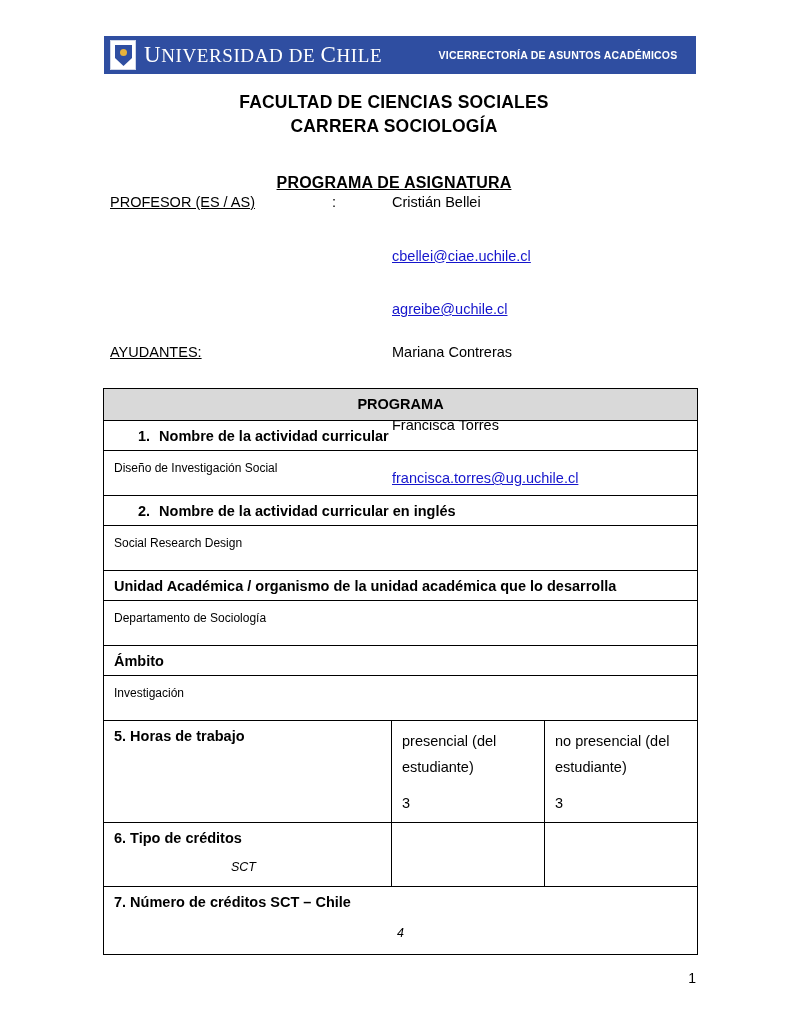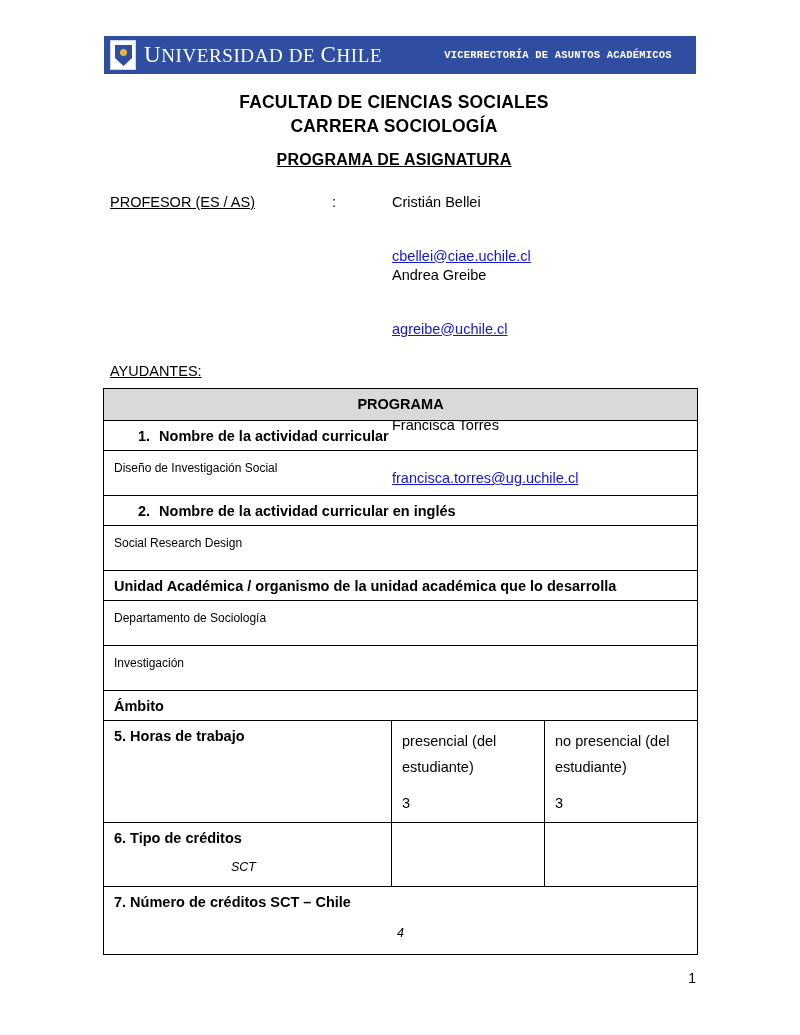--- a/index.html
+++ b/index.html
@@ -83,39 +83,38 @@
   }
   .univ-name .cap { font-size: 23px; }
   .banner-right {
     flex: 1 1 auto;
     text-align: center;
     color: #ffffff;
     font-size: 10.5px;
     font-weight: bold;
     letter-spacing: 0.2px;
     padding-right: 10px;
-    font-family: Liberation Mono, monospace;
   }
 
   
   .title-block {
     position: absolute;
     left: 0;
     top: 90px;
     width: 788px;
     text-align: center;
   }
   .title-line {
     font-size: 17.5px;
     font-weight: bold;
     line-height: 24px;
     letter-spacing: 0.2px;
   }
   .subtitle {
-    margin-top: 13px;
+    margin-top: 36px;
     font-size: 16px;
     font-weight: bold;
     text-decoration: underline;
     letter-spacing: 0.2px;
   }
 
   
   .staff {
     position: absolute;
     left: 110px;
@@ -231,31 +230,31 @@
     <div class="subtitle">PROGRAMA DE ASIGNATURA</div>
   </div>
 
   <div class="staff">
     <div class="staff-row">
       <div class="staff-label">PROFESOR (ES / AS)</div>
       <div class="staff-colon">:</div>
       <div class="staff-values">
         <div>Cristián Bellei</div>
         <div class="link">cbellei@ciae.uchile.cl</div>
-        <div>Andrea Greibe</div>
         <div class="link">agreibe@uchile.cl</div>
       </div>
     </div>
 
     <div class="staff-spacer"></div>
 
     <div class="staff-row">
       <div class="staff-label">AYUDANTES:</div>
       <div class="staff-colon"></div>
       <div class="staff-values">
+        <div>Mariana Contreras</div>
         <div class="link">mdemarianacm@gmail.com</div>
         <div>Francisca Torres</div>
         <div class="link">francisca.torres@ug.uchile.cl</div>
       </div>
     </div>
   </div>
 
   <table class="programa">
     <colgroup>
       <col style="width:288px">
@@ -301,28 +300,28 @@
         </td>
       </tr>
       <tr>
         <td colspan="3">
           <div class="item-body">Departamento de Sociología</div>
         </td>
       </tr>
 
       <tr>
         <td colspan="3">
-          <div class="item-body">Investigación</div>
-        </td>
-      </tr>
-      <tr>
-        <td colspan="3">
           <div class="item-head">
             <span>Ámbito</span>
           </div>
+        </td>
+      </tr>
+      <tr>
+        <td colspan="3">
+          <div class="item-body">Investigación</div>
         </td>
       </tr>
 
       <tr>
         <td>
           <div class="item-head">5. Horas de trabajo</div>
         </td>
         <td>
           <div class="cell-pad">
             <div>presencial (del estudiante)</div>

